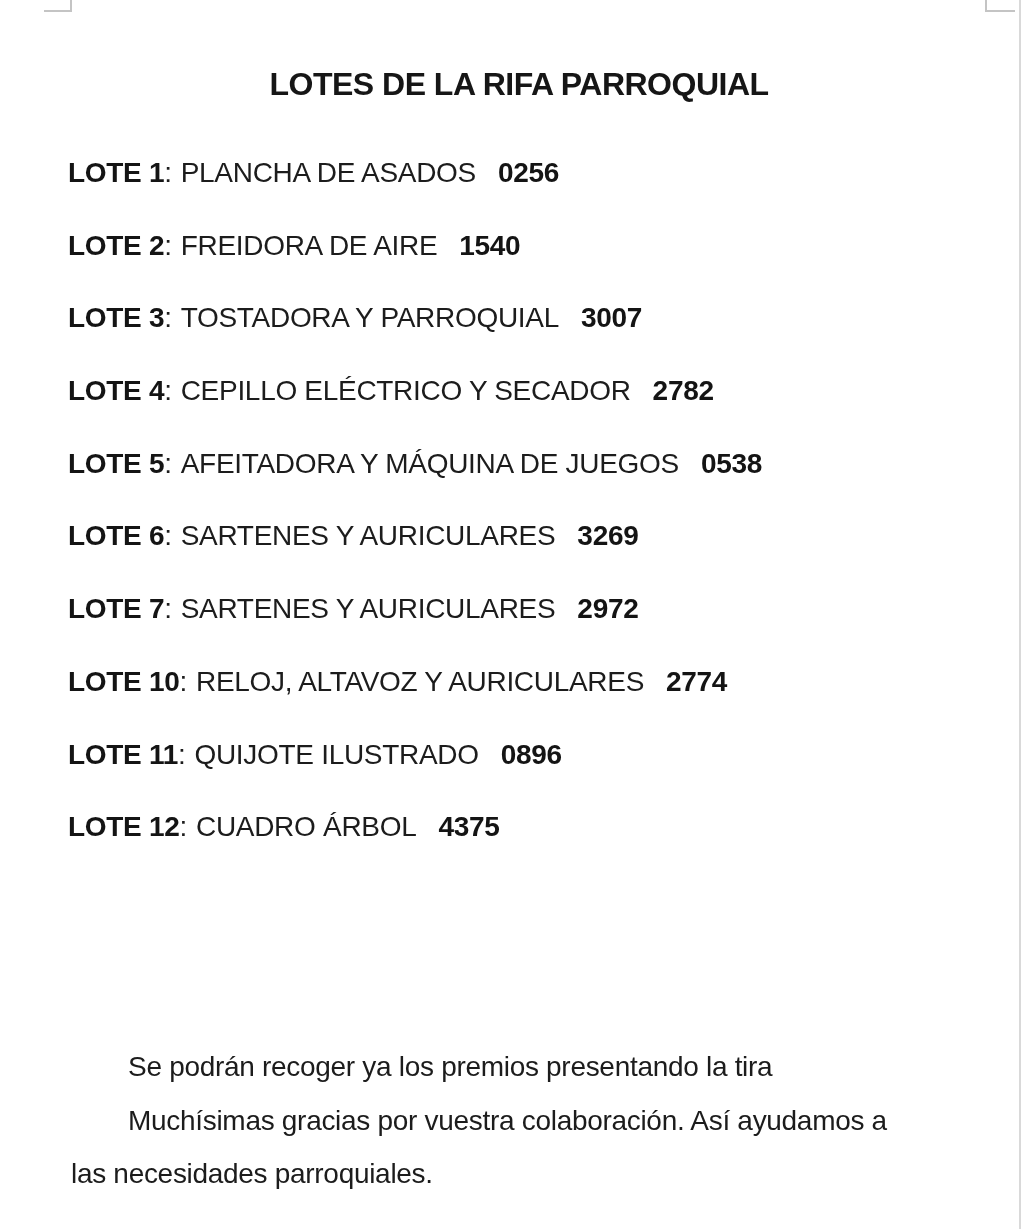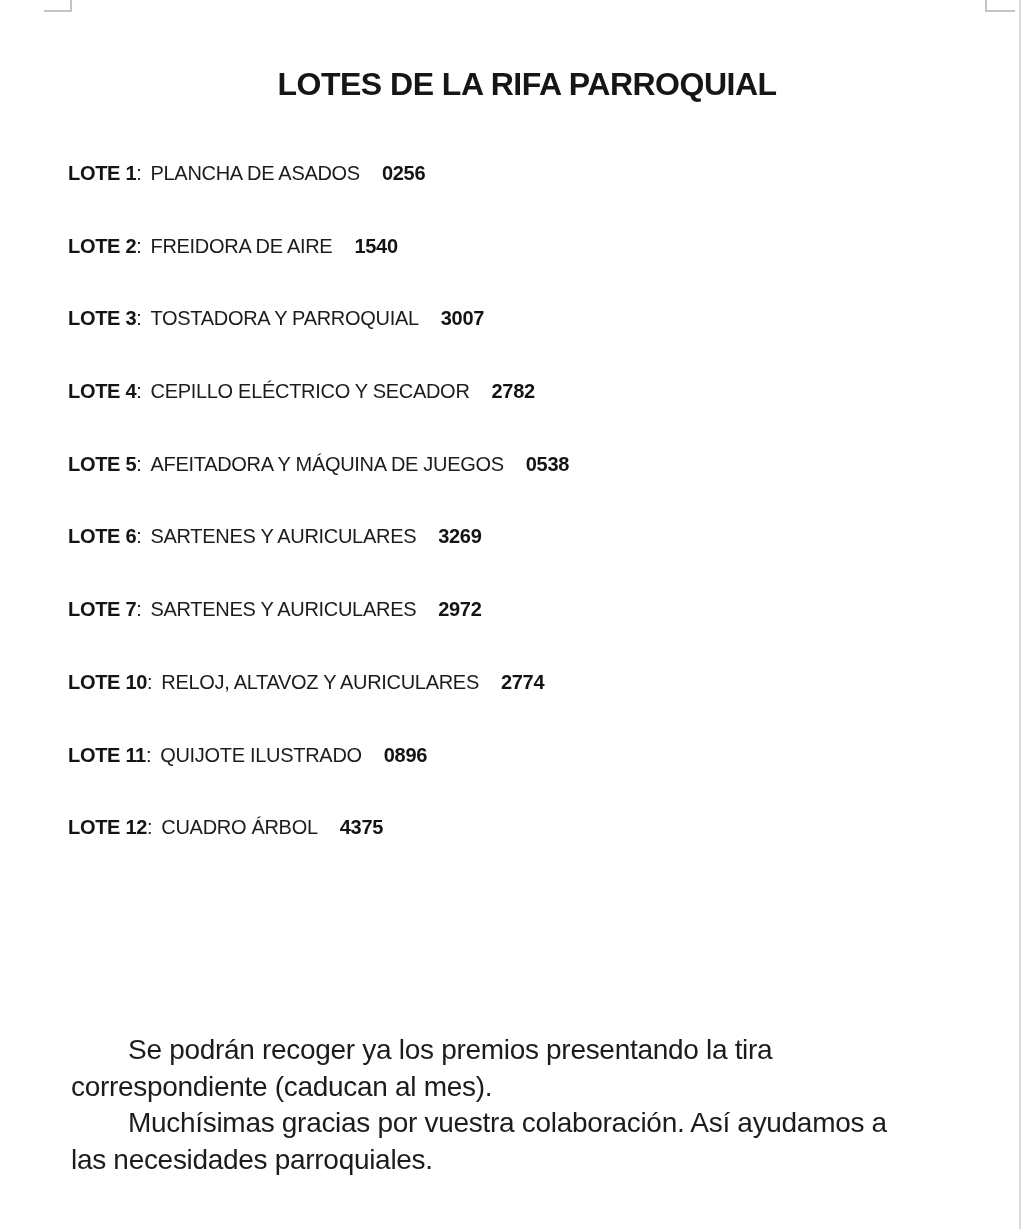--- a/index.html
+++ b/index.html
@@ -39,41 +39,41 @@
     position: absolute;
     left: 1019px;
     top: 0;
     width: 2px;
     height: 1229px;
     background: #d9d9d9;
   }
 
   .doc-title {
     position: absolute;
-    left: 68px;
+    left: 60px;
     width: 918px;
     top: 44px;
     text-align: center;
     font-size: 32px;
     line-height: 38px;
     font-weight: 700;
     letter-spacing: -0.5px;
     color: #161616;
     white-space: nowrap;
   }
 
   .lots {
     position: absolute;
     left: 68px;
     top: 158px;
     right: 0;
   }
   .lot-row {
     height: 72.7px;
-    font-size: 20px;
+    font-size: 28px;
     line-height: 30px;
     letter-spacing: -0.3px;
     white-space: nowrap;
   }
   .lot-label {
     font-weight: 700;
     color: #141414;
   }
   .lot-colon {
     font-weight: 400;
@@ -92,20 +92,21 @@
     position: absolute;
     left: 71px;
     top: 1032px;
     width: 895px;
     font-size: 28px;
     letter-spacing: -0.3px;
   }
   .closing-line {
     line-height: 36.5px;
     white-space: nowrap;
+    margin-top: 17px;
   }
   .closing-line.indent {
     padding-left: 57px;
   }
 </style>
 </head>
 <body>
 
 <div class="corner-mark left"></div>
 <div class="corner-mark right"></div>
@@ -141,16 +142,15 @@
   <div class="lot-row">
     <span class="lot-label">LOTE 11</span><span class="lot-colon">:</span><span class="lot-desc">QUIJOTE ILUSTRADO</span><span class="lot-number">0896</span>
   </div>
   <div class="lot-row">
     <span class="lot-label">LOTE 12</span><span class="lot-colon">:</span><span class="lot-desc">CUADRO ÁRBOL</span><span class="lot-number">4375</span>
   </div>
 </div>
 
 <div class="closing">
   <div class="closing-line indent">Se podrán recoger ya los premios presentando la tira</div>
-  <div class="closing-line">correspondiente (caducan al mes).</div>
   <div class="closing-line indent">Muchísimas gracias por vuestra colaboración. Así ayudamos a</div>
   <div class="closing-line">las necesidades parroquiales.</div>
 </div>
 
 </body></html>

